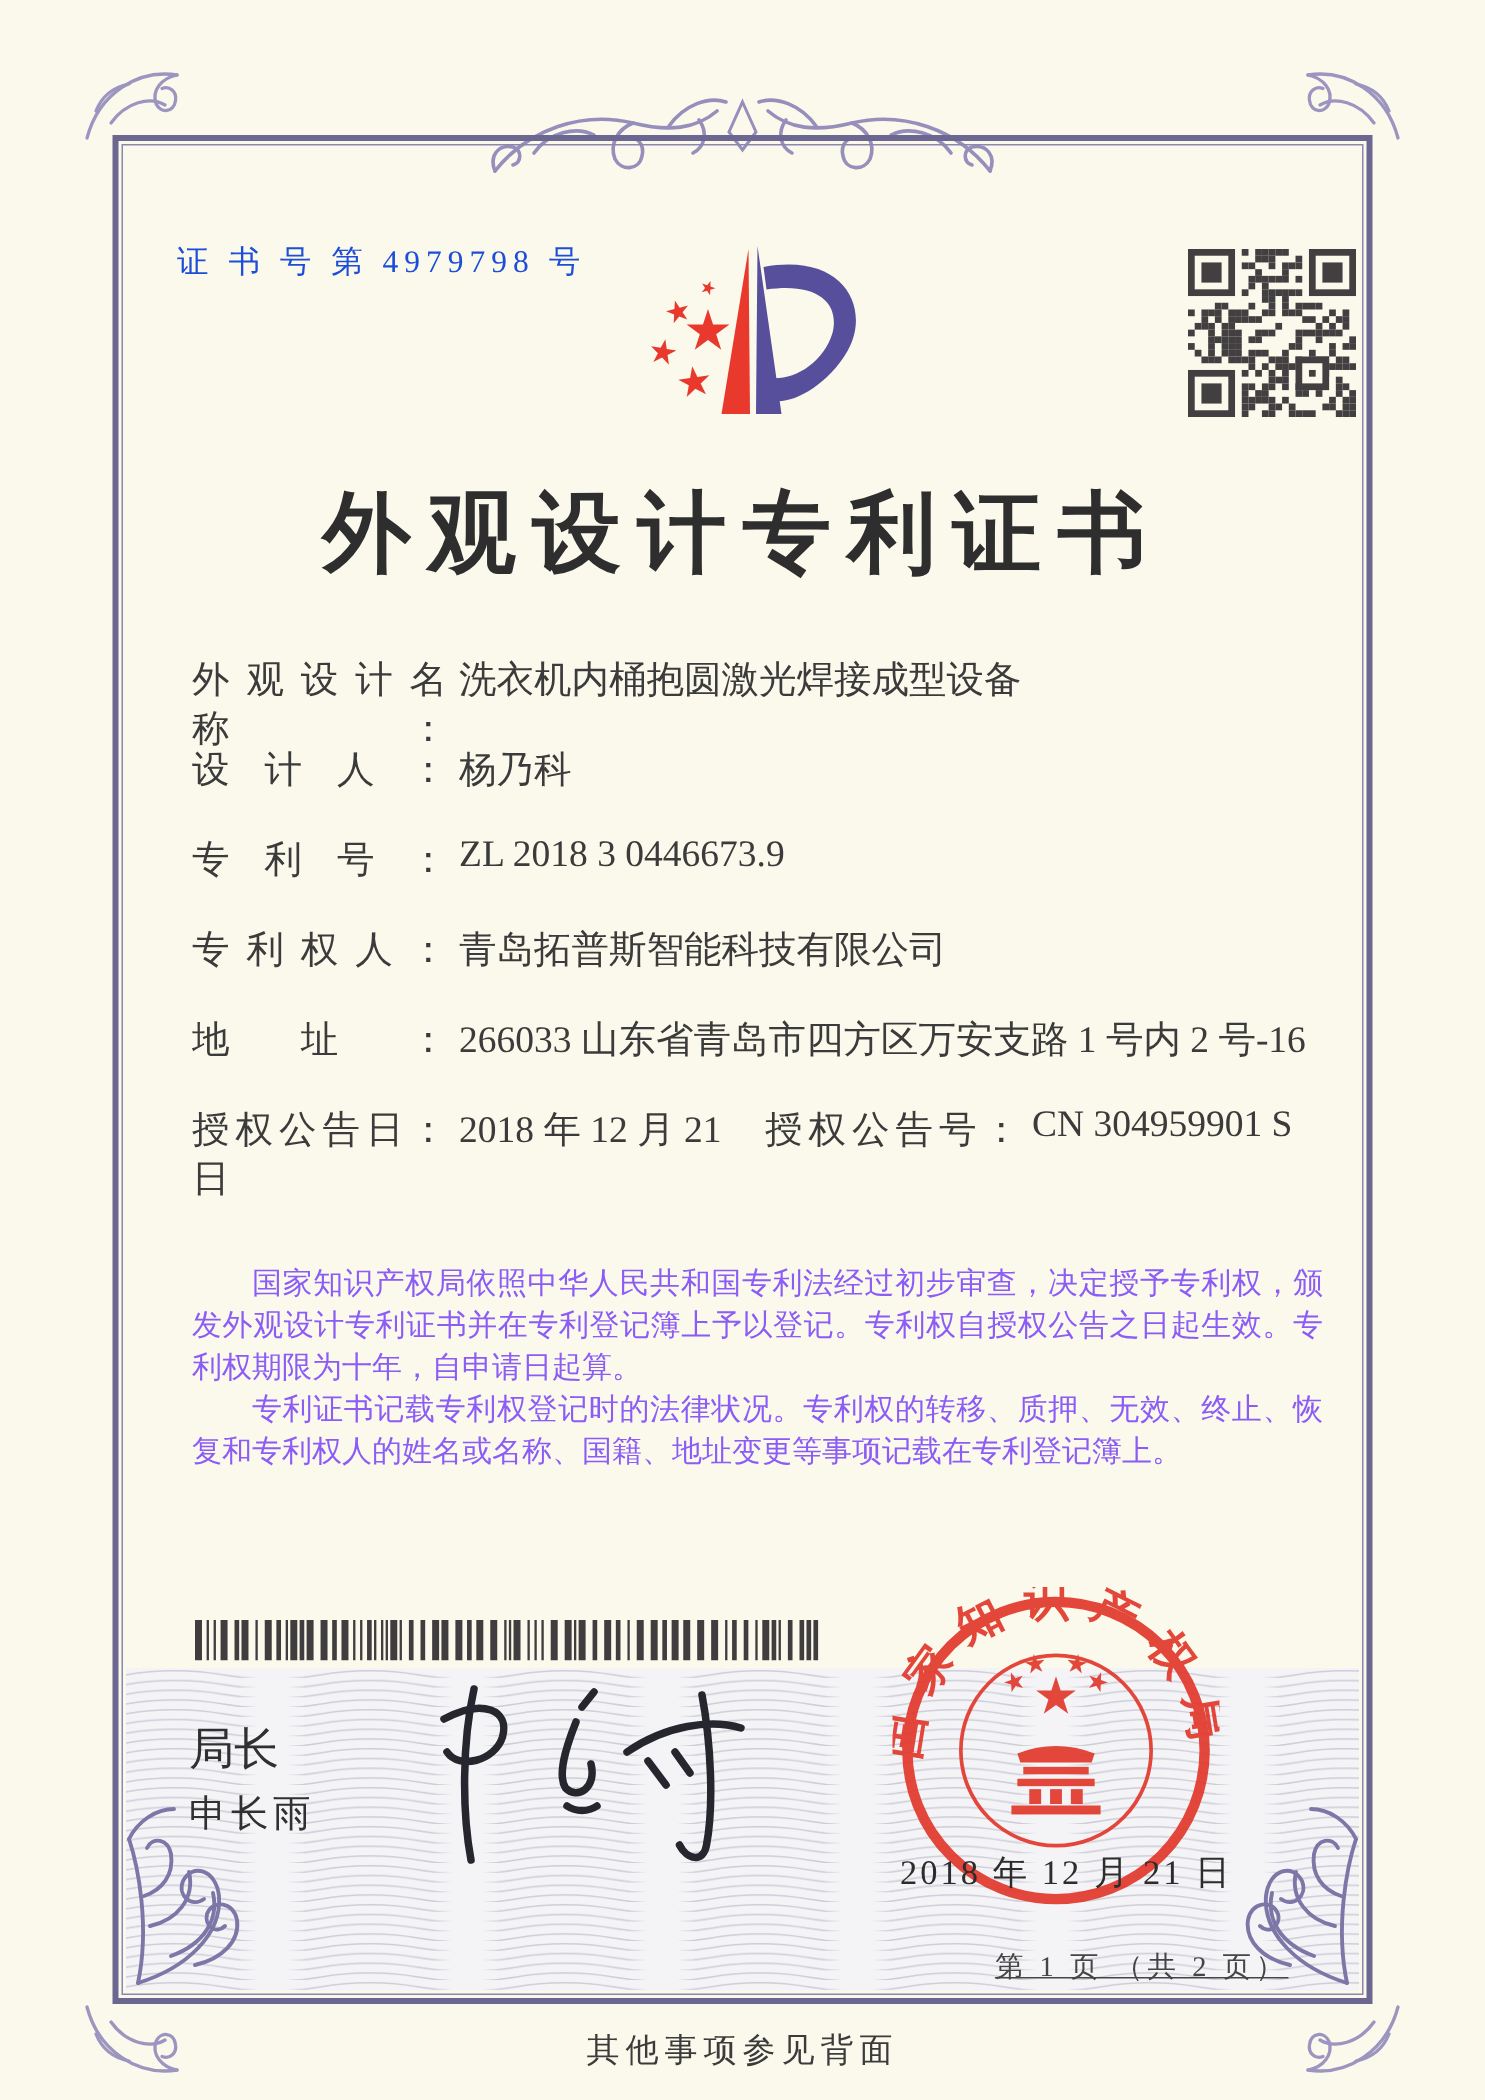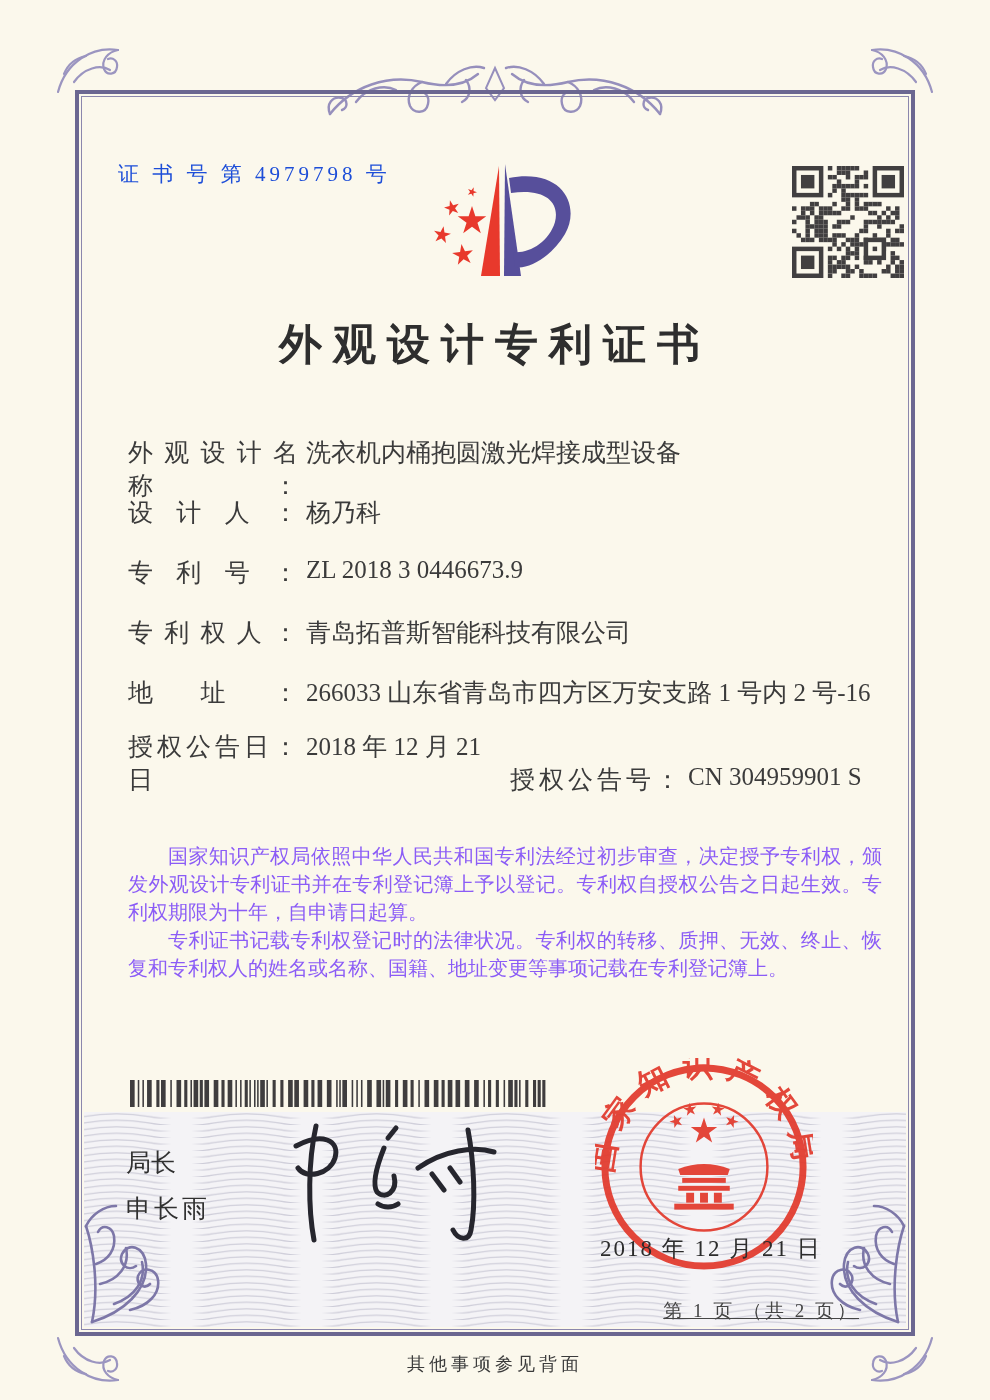--- a/index.html
+++ b/index.html
@@ -3,51 +3,51 @@
 <meta charset="utf-8">
 <style>
   html,body{margin:0;padding:0;background:#e8e6df;}
   .page{position:relative;width:990px;height:1400px;margin:0 auto;background:#fbf8ec;
         font-family:"Liberation Serif","DejaVu Serif",serif;color:#3a3a3a;overflow:hidden;}
   
   .frame{position:absolute;left:75px;top:90px;width:832px;height:1238px;border:4px solid #6b6791;}
   .frame-inner{position:absolute;inset:2px;border:1px solid #8b87ad;}
   
   .cert-no{position:absolute;left:118px;top:160px;font-size:21px;letter-spacing:4px;color:#1d4ed8;}
-  .title{position:absolute;left:0;top:316px;width:990px;text-align:center;font-size:43px;
+  .title{position:absolute;left:0;top:316px;width:990px;text-align:center;font-size:59px;
          font-weight:700;letter-spacing:11px;color:#2e2e2e;}
   
   .fields{position:absolute;left:128px;top:436px;width:756px;font-size:25px;color:#3b3b3b;}
   .frow{height:60px;}
   .flabel{display:inline-block;width:170px;text-align:justify;text-align-last:justify;vertical-align:top;}
   .fval{margin-left:8px;}
-  .frow.dual{display:flex;align-items:flex-end;}
+  .frow.dual{display:flex;}
   .pair1{width:382px;}
   
   .body-text{position:absolute;left:128px;top:842px;width:754px;font-size:20px;line-height:28px;
              text-align:justify;color:#8b5cf6;}
   .body-text p{margin:0;text-indent:2em;}
   
   .waveband{position:absolute;left:84px;top:1112px;width:822px;height:215px;background:#f4f3f6;}
   
   .barcode{position:absolute;left:130px;top:1080px;}
   .qr{position:absolute;left:792px;top:166px;}
   
-  .officer-title{position:absolute;left:126px;top:1146px;font-size:25px;color:#303030;
+  .officer-title{position:absolute;left:126px;top:1146px;font-size:30px;color:#303030;
                  font-family:"Liberation Sans","DejaVu Sans",sans-serif;}
   .officer-name{position:absolute;left:126px;top:1192px;font-size:25px;color:#303030;
                 font-family:"Liberation Sans","DejaVu Sans",sans-serif;letter-spacing:3px;}
   .signature{position:absolute;left:272px;top:1112px;}
   
   .seal{position:absolute;left:595px;top:1058px;}
   .seal-date{position:absolute;left:600px;top:1233px;font-size:23px;color:#2c2c2c;letter-spacing:2px;z-index:5;}
   
   .page-no{position:absolute;left:0;top:1298px;width:859px;text-align:right;font-size:19px;
            letter-spacing:3px;color:#454545;z-index:4;text-decoration:underline;}
-  .back-note{position:absolute;left:0;top:1352px;width:990px;text-align:center;font-size:18px;
+  .back-note{position:absolute;left:0;top:1352px;width:990px;text-align:center;font-size:22px;
              letter-spacing:4px;color:#3b3b3b;}
   .orn{position:absolute;pointer-events:none;}
   svg{display:block;}
 </style>
 </head>
 <body>
 
 <div class="page">
 
   <svg width="0" height="0" style="position:absolute" aria-hidden="true">

